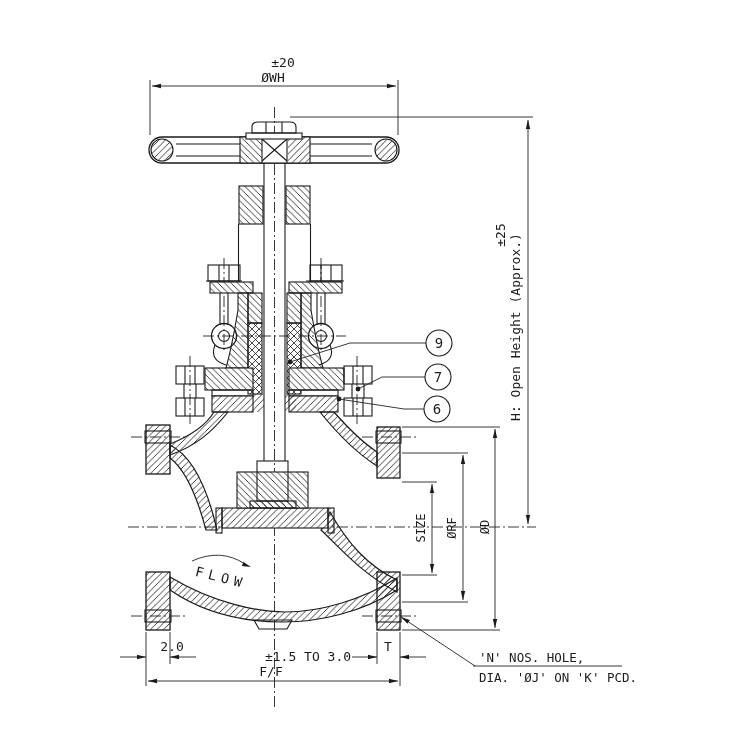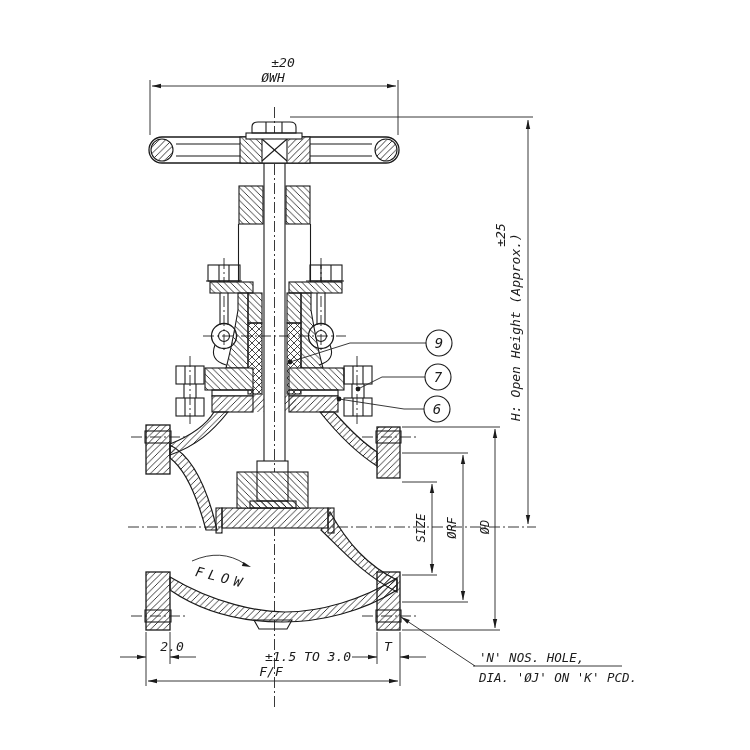--- a/index.html
+++ b/index.html
@@ -1,16 +1,16 @@
 <!DOCTYPE html>
 <html><head>
 <meta charset="utf-8">
 <style>
   html,body{margin:0;padding:0;background:#fff;}
-  .stage{width:690px;height:750px;position:relative;background:#fff;overflow:hidden;font-style:italic;}
+  .stage{width:690px;height:750px;position:relative;background:#fff;overflow:hidden;}
   svg{display:block;}
   text{font-family:"DejaVu Sans Mono","Liberation Mono",monospace;fill:#1b1b1b;}
   .dim{font-size:13px;}
   .dims{font-size:12px;}
   .note{font-size:12.5px;}
   .bal{font-size:14px;}
   .flow{font-size:13.5px;letter-spacing:5px;}
   .ol{fill:none;stroke:#1b1b1b;stroke-width:1.3;}
   .ol2{fill:none;stroke:#1b1b1b;stroke-width:1.1;}
   .thin{fill:none;stroke:#222;stroke-width:0.9;}

